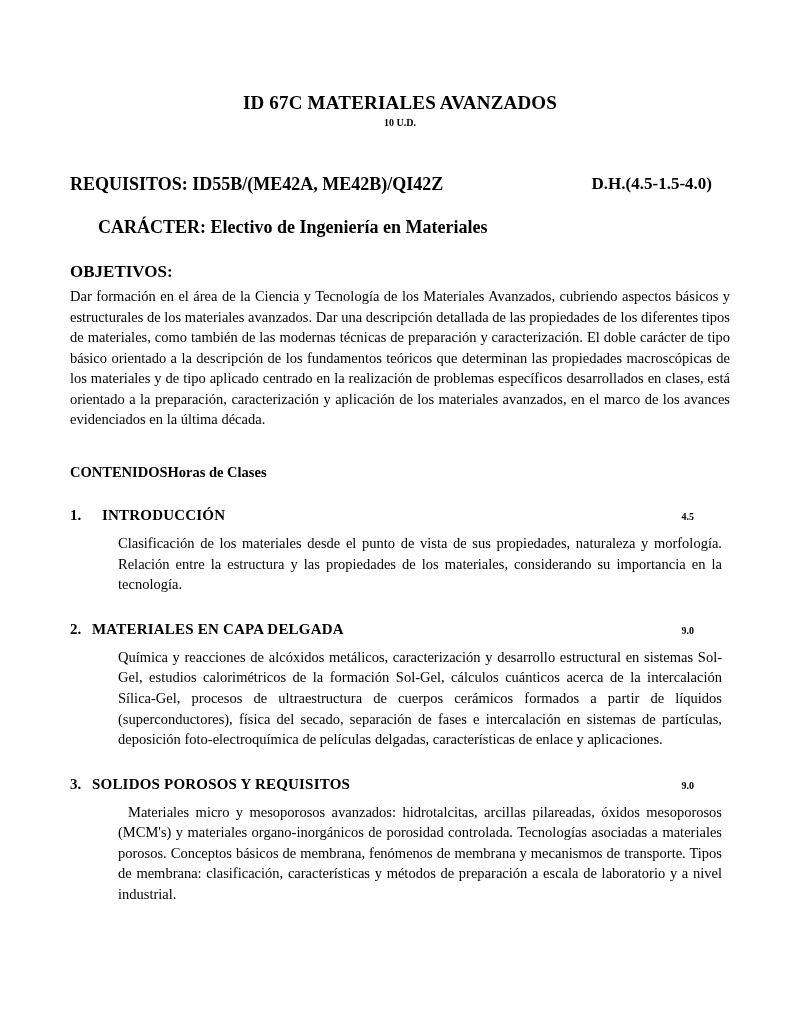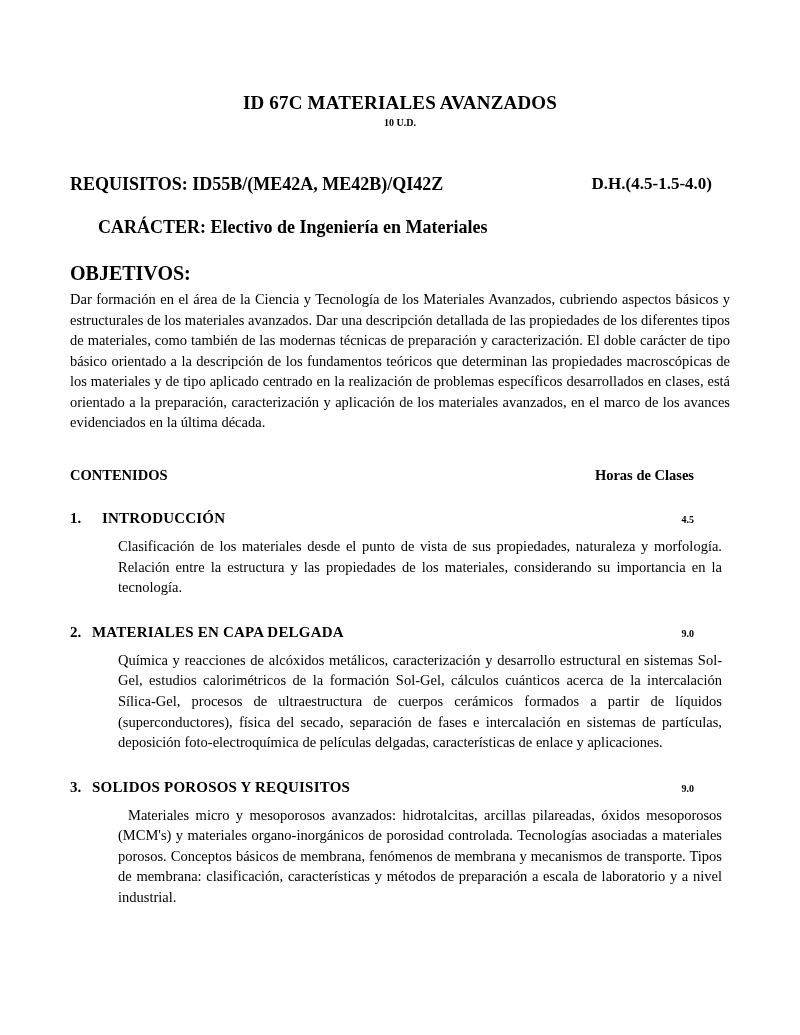--- a/index.html
+++ b/index.html
@@ -50,32 +50,32 @@
     padding-right: 18px;
   }
   .caracter {
     font-weight: bold;
     font-size: 18px;
     margin-top: 22px;
     margin-left: 28px;
   }
   .objetivos {
     font-weight: bold;
-    font-size: 20px;
+    font-size: 17px;
     margin-top: 24px;
   }
   .body-par {
     font-size: 14.5px;
     line-height: 1.42;
     text-align: justify;
     margin-top: 4px;
   }
   .contenidos-row {
     display: flex;
-    justify-content: space-between;
+    justify-content: flex-start;
     align-items: baseline;
     margin-top: 34px;
     font-weight: bold;
     font-size: 14.5px;
   }
   .contenidos-row .right {
     padding-right: 36px;
   }
   .item {
     margin-top: 26px;

